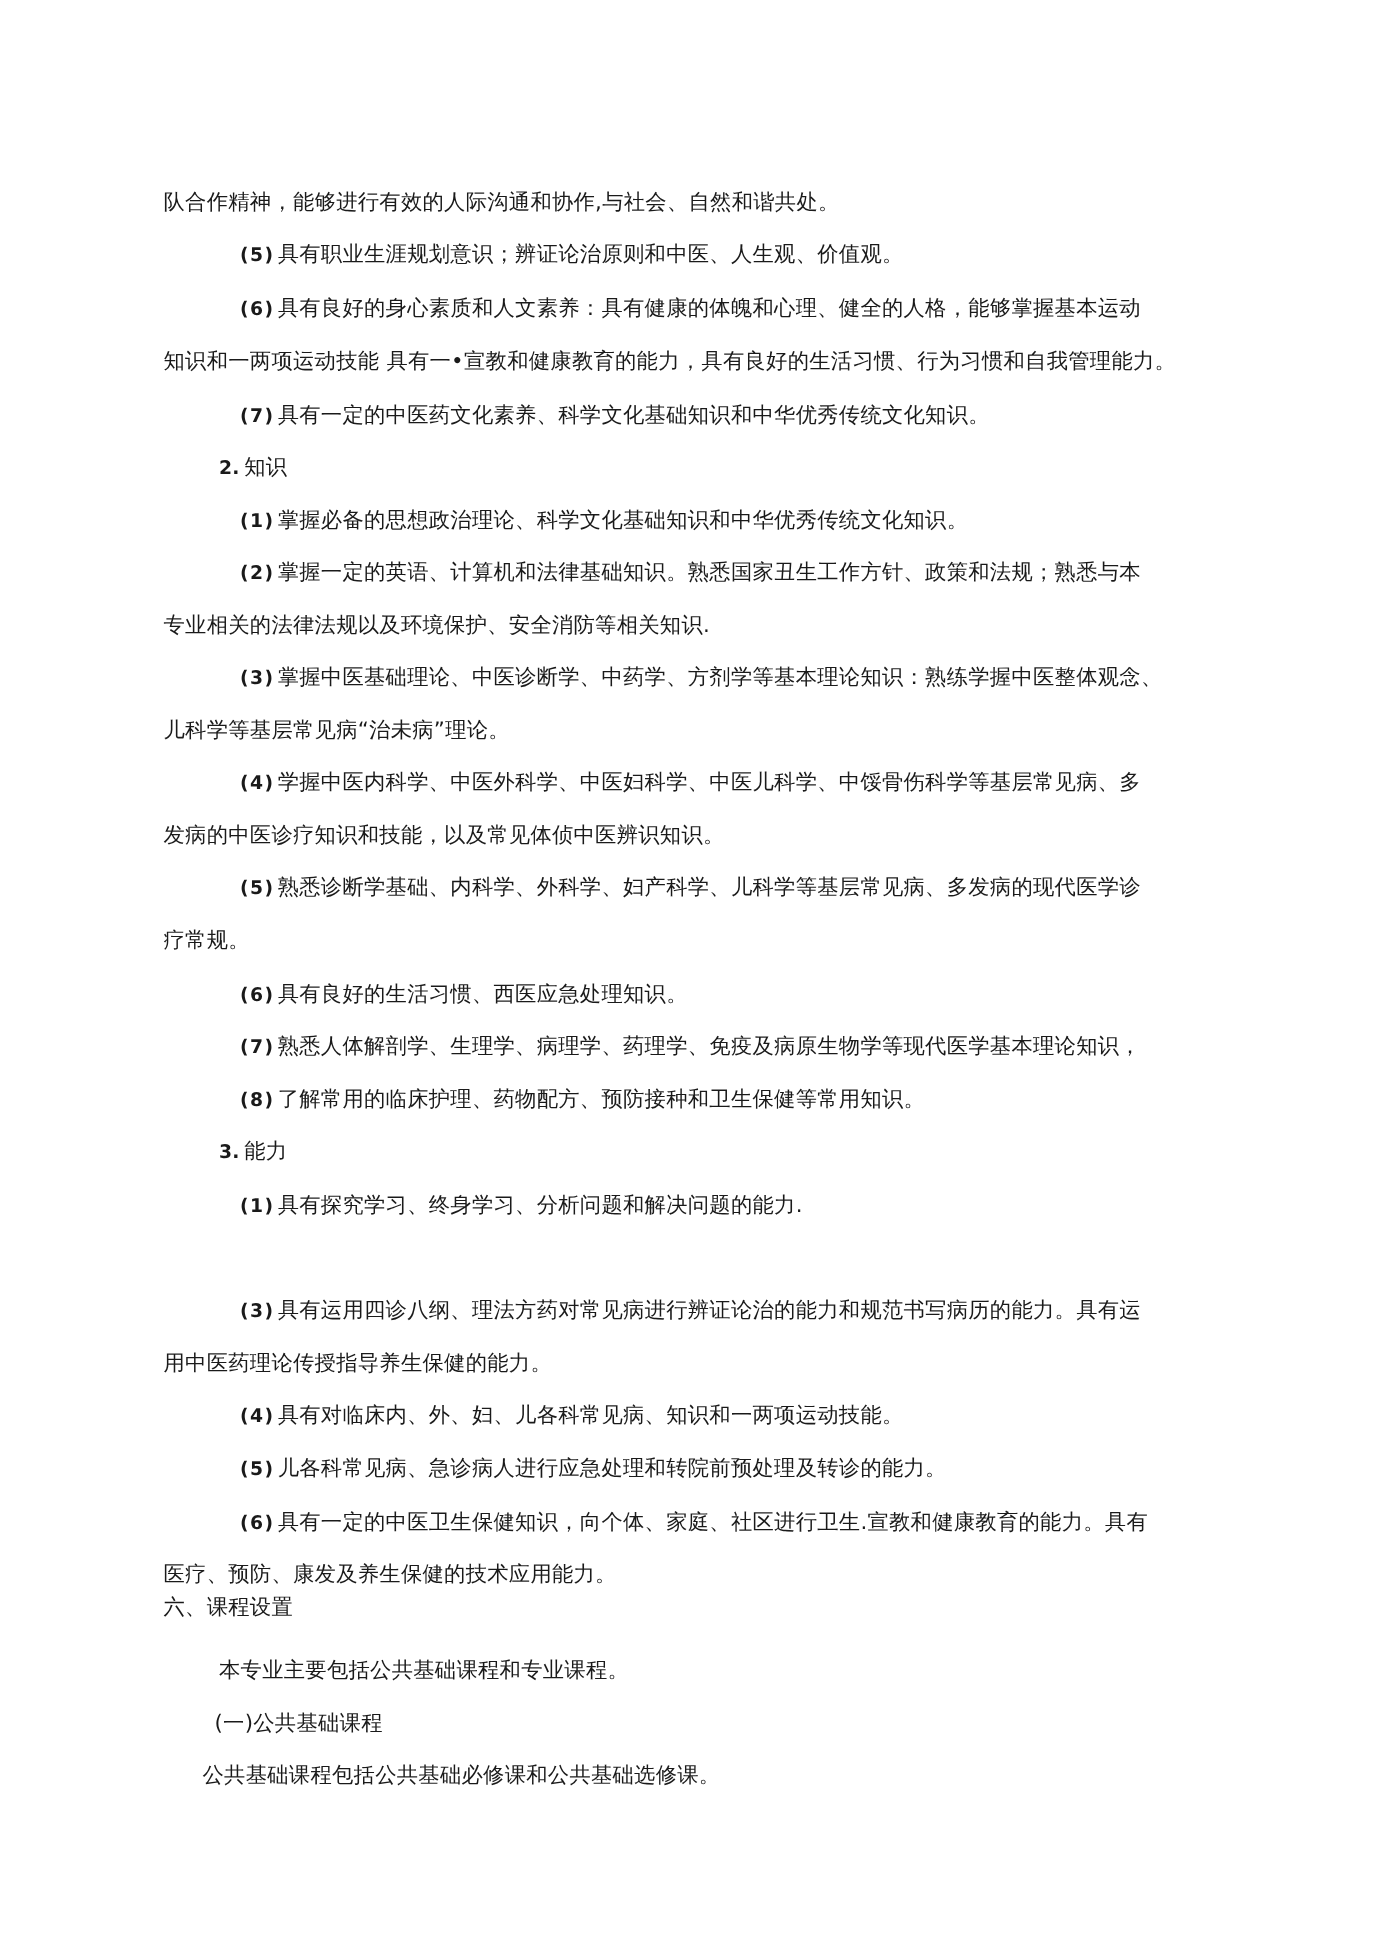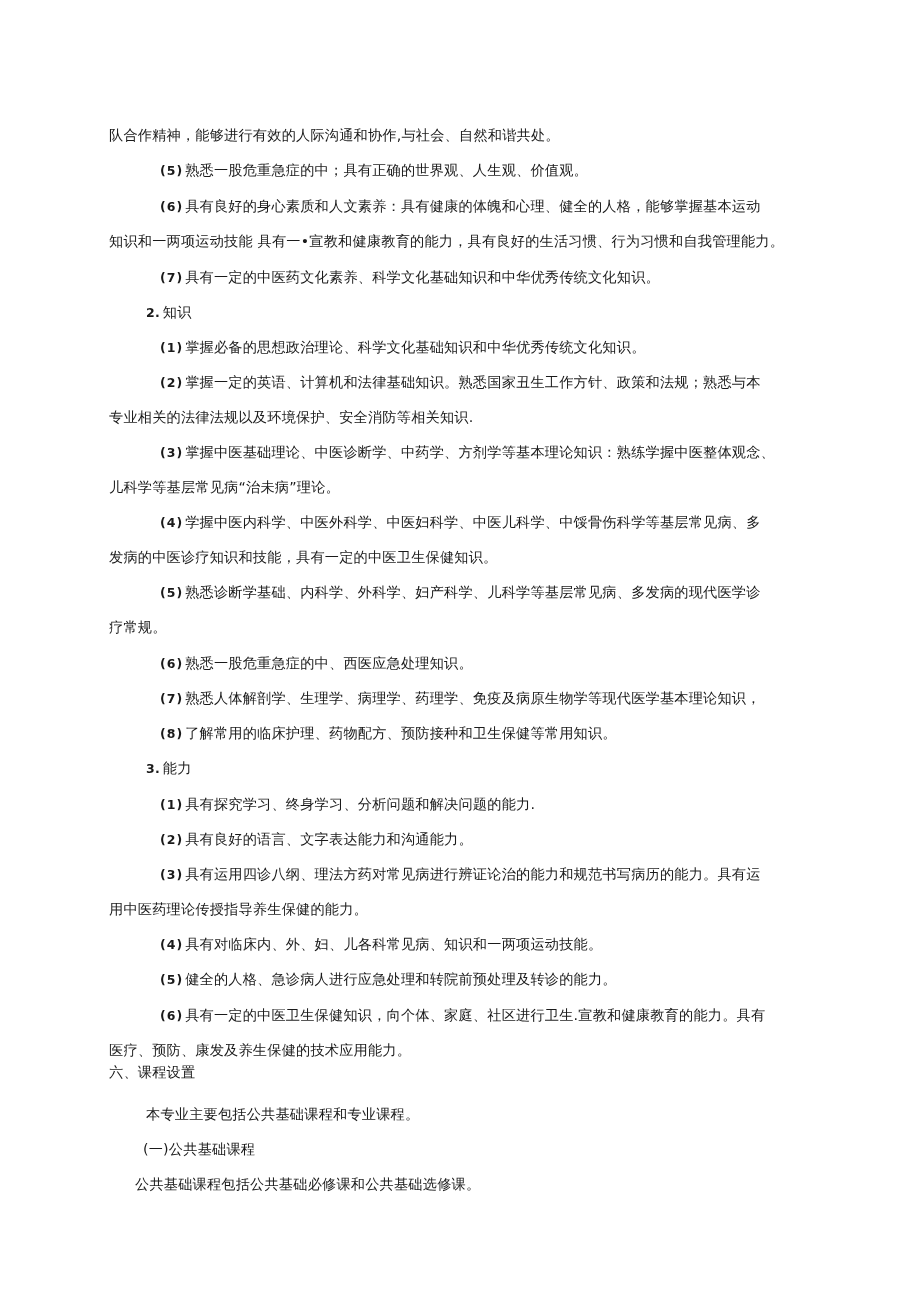--- a/index.html
+++ b/index.html
@@ -16,43 +16,42 @@
     .ind { left: 160px; }
     .ind2 { left: 146px; }
     .num { font-weight: bold; font-size: 12.5px; letter-spacing: 1px; margin-right: 2px; }
     .sec-num { font-weight: bold; font-size: 12.5px; margin-right: 3px; }
   </style>
 </head>
 <body>
 
 <div class="page">
   <div class="line" style="top:121px"><span>队合作精神，能够进行有效的人际沟通和协作,与社会、自然和谐共处。</span></div>
-  <div class="line ind" style="top:156px"><span class="num">(5)</span><span>熟悉一股危重急症的中；具有正确的世界观、人生观、价值观。</span></div>
+  <div class="line ind" style="top:156px"><span class="num">(5)</span><span>具有职业生涯规划意识；辨证论治原则和中医、人生观、价值观。</span></div>
   <div class="line ind" style="top:192px"><span class="num">(6)</span><span>具有良好的身心素质和人文素养：具有健康的体魄和心理、健全的人格，能够掌握基本运动</span></div>
   <div class="line" style="top:227px"><span>知识和一两项运动技能 具有一•宣教和健康教育的能力，具有良好的生活习惯、行为习惯和自我管理能力。</span></div>
   <div class="line ind" style="top:263px"><span class="num">(7)</span><span>具有一定的中医药文化素养、科学文化基础知识和中华优秀传统文化知识。</span></div>
   <div class="line ind2" style="top:298px"><span class="sec-num">2.</span><span>知识</span></div>
   <div class="line ind" style="top:333px"><span class="num">(1)</span><span>掌握必备的思想政治理论、科学文化基础知识和中华优秀传统文化知识。</span></div>
   <div class="line ind" style="top:368px"><span class="num">(2)</span><span>掌握一定的英语、计算机和法律基础知识。熟悉国家丑生工作方针、政策和法规；熟悉与本</span></div>
   <div class="line" style="top:403px"><span>专业相关的法律法规以及环境保护、安全消防等相关知识.</span></div>
   <div class="line ind" style="top:438px"><span class="num">(3)</span><span>掌握中医基础理论、中医诊断学、中药学、方剂学等基本理论知识：熟练学握中医整体观念、</span></div>
   <div class="line" style="top:473px"><span>儿科学等基层常见病“治未病”理论。</span></div>
   <div class="line ind" style="top:508px"><span class="num">(4)</span><span>学握中医内科学、中医外科学、中医妇科学、中医儿科学、中馁骨伤科学等基层常见病、多</span></div>
-  <div class="line" style="top:543px"><span>发病的中医诊疗知识和技能，具有一定的中医卫生保健知识。</span></div>
+  <div class="line" style="top:543px"><span>发病的中医诊疗知识和技能，以及常见体侦中医辨识知识。</span></div>
   <div class="line ind" style="top:578px"><span class="num">(5)</span><span>熟悉诊断学基础、内科学、外科学、妇产科学、儿科学等基层常见病、多发病的现代医学诊</span></div>
   <div class="line" style="top:613px"><span>疗常规。</span></div>
-  <div class="line ind" style="top:649px"><span class="num">(6)</span><span>熟悉一股危重急症的中、西医应急处理知识。</span></div>
+  <div class="line ind" style="top:649px"><span class="num">(6)</span><span>具有良好的生活习惯、西医应急处理知识。</span></div>
   <div class="line ind" style="top:684px"><span class="num">(7)</span><span>熟悉人体解剖学、生理学、病理学、药理学、免疫及病原生物学等现代医学基本理论知识，</span></div>
   <div class="line ind" style="top:719px"><span class="num">(8)</span><span>了解常用的临床护理、药物配方、预防接种和卫生保健等常用知识。</span></div>
   <div class="line ind2" style="top:754px"><span class="sec-num">3.</span><span>能力</span></div>
   <div class="line ind" style="top:790px"><span class="num">(1)</span><span>具有探究学习、终身学习、分析问题和解决问题的能力.</span></div>
-  <div class="line ind" style="top:825px"><span class="num">(2)</span><span>具有良好的语言、文字表达能力和沟通能力。</span></div>
   <div class="line ind" style="top:860px"><span class="num">(3)</span><span>具有运用四诊八纲、理法方药对常见病进行辨证论治的能力和规范书写病历的能力。具有运</span></div>
   <div class="line" style="top:895px"><span>用中医药理论传授指导养生保健的能力。</span></div>
   <div class="line ind" style="top:930px"><span class="num">(4)</span><span>具有对临床内、外、妇、儿各科常见病、知识和一两项运动技能。</span></div>
-  <div class="line ind" style="top:965px"><span class="num">(5)</span><span>健全的人格、急诊病人进行应急处理和转院前预处理及转诊的能力。</span></div>
+  <div class="line ind" style="top:965px"><span class="num">(5)</span><span>儿各科常见病、急诊病人进行应急处理和转院前预处理及转诊的能力。</span></div>
   <div class="line ind" style="top:1001px"><span class="num">(6)</span><span>具有一定的中医卫生保健知识，向个体、家庭、社区进行卫生.宣教和健康教育的能力。具有</span></div>
   <div class="line" style="top:1036px"><span>医疗、预防、康发及养生保健的技术应用能力。</span></div>
   <div class="line" style="top:1058px"><span>六、课程设置</span></div>
   <div class="line ind2" style="top:1100px"><span>本专业主要包括公共基础课程和专业课程。</span></div>
   <div class="line" style="top:1135px; left:143px"><span>(一)公共基础课程</span></div>
   <div class="line" style="top:1170px; left:135px"><span>公共基础课程包括公共基础必修课和公共基础选修课。</span></div>
 </div>
 
 </body></html>

